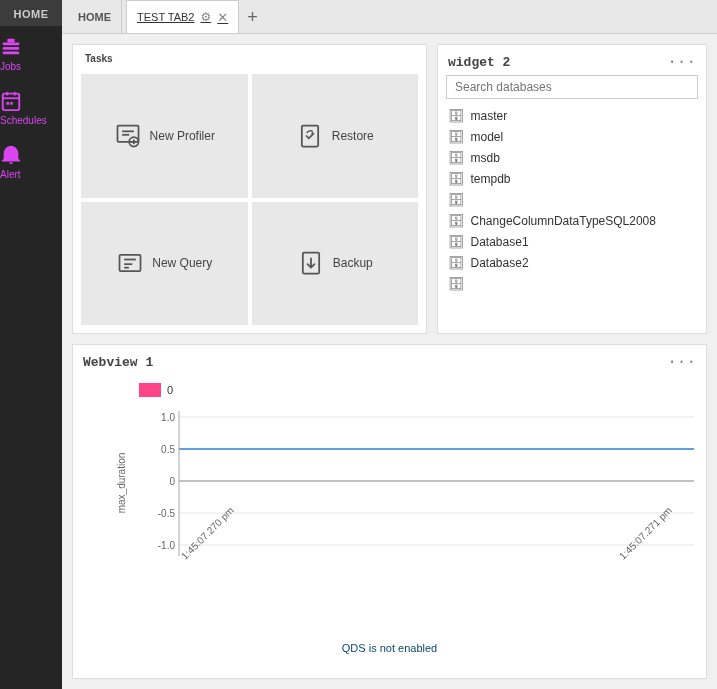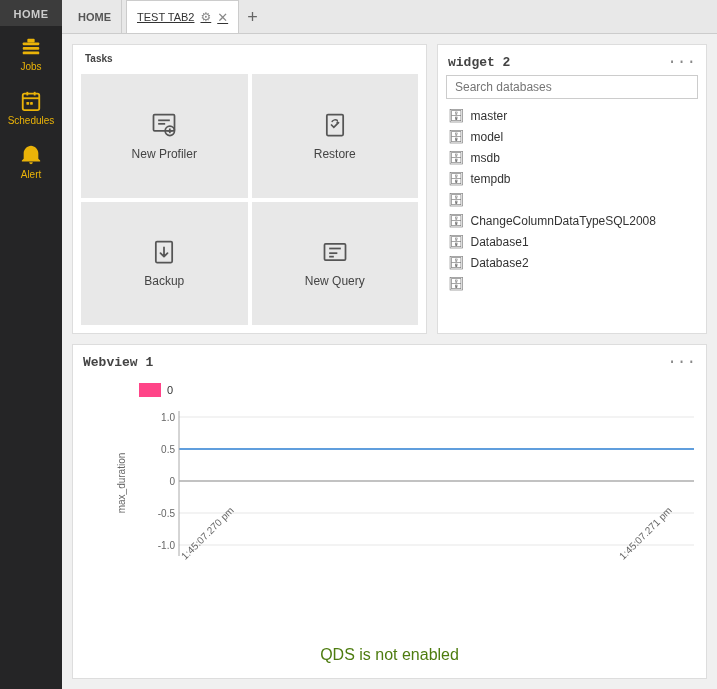--- a/index.html
+++ b/index.html
@@ -21,23 +21,22 @@
       color: #ccc;
       font-size: 11px;
       font-weight: 600;
       text-align: center;
       padding: 8px 0 6px;
       letter-spacing: 0.5px;
     }
     .sidebar-item {
       display: flex;
       flex-direction: column;
-      align-items: center;
       padding: 10px 0 8px;
-      color: #eab308;
+      color: #d946ef;
       cursor: pointer;
       width: 100%;
     }
     .sidebar-item svg { width: 22px; height: 22px; fill: currentColor; }
     .sidebar-item-label { font-size: 10px; margin-top: 3px; }
 
     
     .main {
       flex: 1;
       display: flex;
@@ -130,21 +129,21 @@
       grid-template-columns: 1fr 1fr;
       grid-template-rows: 1fr 1fr;
       gap: 4px;
       padding: 4px 8px 8px;
       flex: 1;
     }
     .task-btn {
       background: #e8e8e8;
       border: none;
       display: flex;
-      flex-direction: column;
+      flex-direction: row;
       align-items: center;
       justify-content: center;
       cursor: pointer;
       gap: 8px;
       padding: 12px;
       font-size: 12px;
       color: #444;
       transition: background 0.15s;
     }
     .task-btn svg { width: 28px; height: 28px; fill: #555; }
@@ -234,23 +233,23 @@
       position: absolute;
       left: -48px;
       top: 50%;
       transform: translateY(-50%) rotate(-90deg);
       font-size: 10px;
       color: #666;
       white-space: nowrap;
     }
     .chart-footer {
       text-align: center;
-      font-size: 16px;
-      color: #4d7c0f;
-      padding-bottom: 14px;
+      font-size: 11px;
+      color: #0c4a6e;
+      padding-bottom: 24px;
     }
   </style>
 </head>
 <body>
 
 <nav class="sidebar">
   <div class="sidebar-home">HOME</div>
 
   <div class="sidebar-item">
     <svg viewBox="0 0 24 24">
@@ -319,34 +318,34 @@
               <rect x="5" y="3" width="14" height="18" rx="1" fill="none" stroke="#555" stroke-width="1.5"></rect>
               <path d="M9 12l2 2 4-4" stroke="#555" stroke-width="1.5" fill="none" stroke-linecap="round"></path>
               <path d="M14 8c-1.5-1-3.5-0.5-4.5 1" stroke="#555" stroke-width="1.2" fill="none" stroke-linecap="round"></path>
               <path d="M14 8l-1 2.5 2 0z" fill="#555"></path>
             </svg>
             <span>Restore</span>
           </button>
 
           <button class="task-btn">
             <svg viewBox="0 0 24 24">
-              <rect x="5" y="3" width="14" height="18" rx="1" fill="none" stroke="#555" stroke-width="1.5"></rect>
-              <path d="M12 8v7M9 13l3 3 3-3" stroke="#555" stroke-width="1.5" fill="none" stroke-linecap="round" stroke-linejoin="round"></path>
-            </svg>
-            <span>Backup</span>
-          </button>
-
-          <button class="task-btn">
-            <svg viewBox="0 0 24 24">
               <rect x="3" y="5" width="18" height="14" rx="1" fill="none" stroke="#555" stroke-width="1.5"></rect>
               <line x1="7" y1="9" x2="17" y2="9" stroke="#555" stroke-width="1.5"></line>
               <line x1="7" y1="13" x2="14" y2="13" stroke="#555" stroke-width="1.5"></line>
               <line x1="7" y1="16" x2="11" y2="16" stroke="#555" stroke-width="1.5"></line>
             </svg>
             <span>New Query</span>
+          </button>
+
+          <button class="task-btn">
+            <svg viewBox="0 0 24 24">
+              <rect x="5" y="3" width="14" height="18" rx="1" fill="none" stroke="#555" stroke-width="1.5"></rect>
+              <path d="M12 8v7M9 13l3 3 3-3" stroke="#555" stroke-width="1.5" fill="none" stroke-linecap="round" stroke-linejoin="round"></path>
+            </svg>
+            <span>Backup</span>
           </button>
 
         </div>
       </div>
 
       <div class="widget2-panel">
         <div class="panel-header">
           <span class="panel-header-title">widget 2</span>
           <span class="panel-more">···</span>
         </div>

